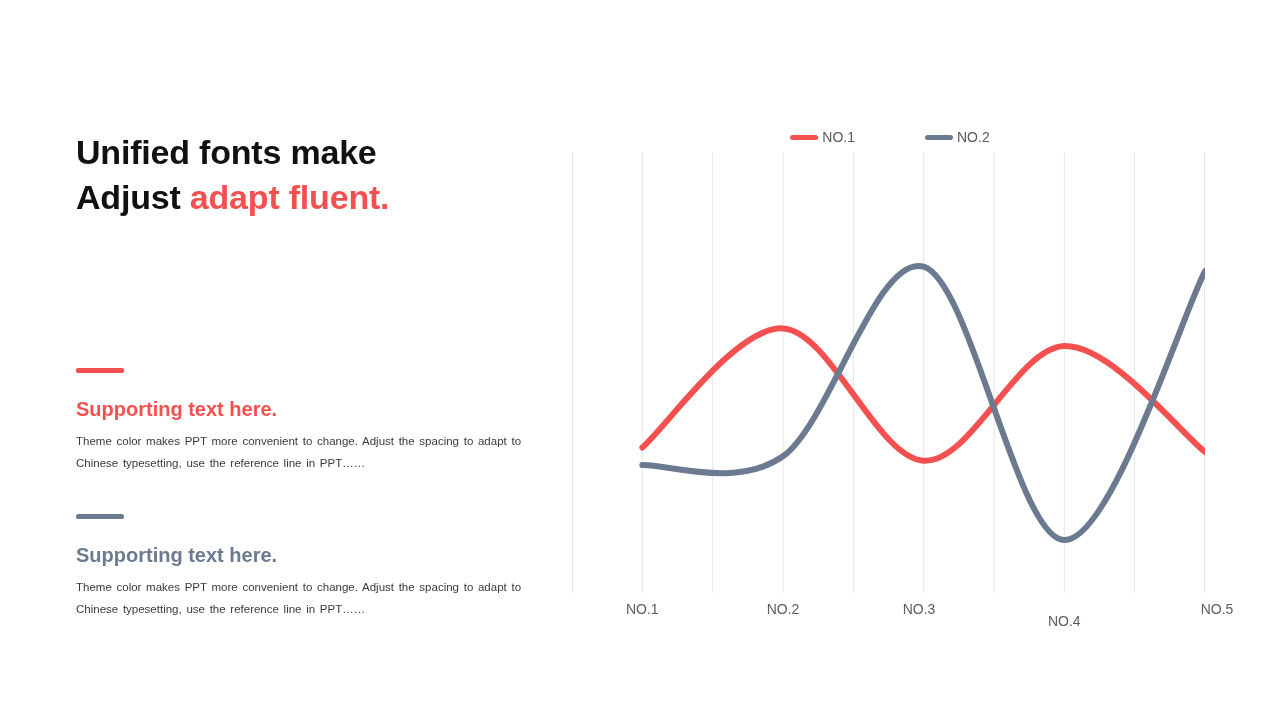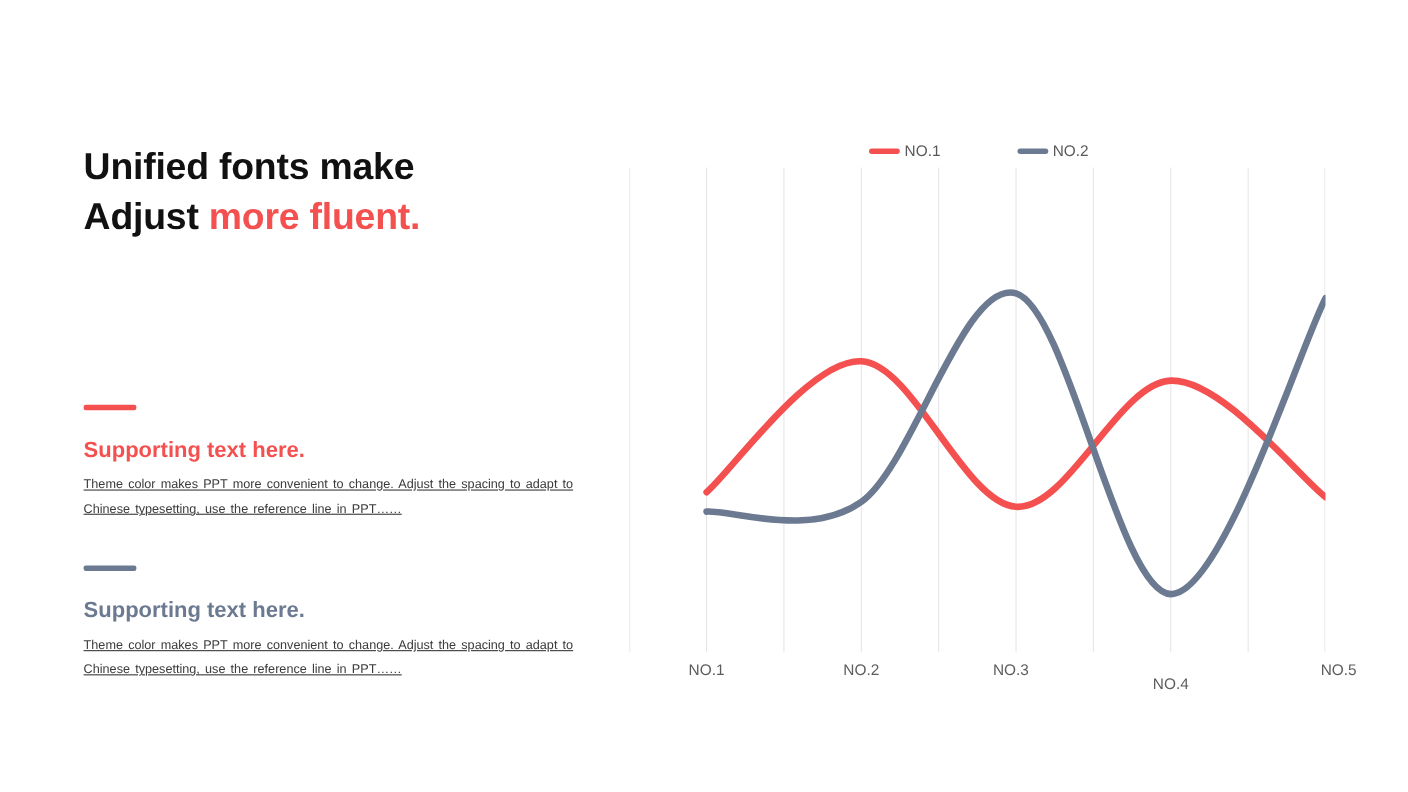--- a/index.html
+++ b/index.html
@@ -66,21 +66,20 @@
   .support-title.red   { color: #F4504F; }
   .support-title.slate { color: #6B7A91; }
 
   .support-body {
     font-size: 11.5px;
     line-height: 1.95;
     color: #3a3a3a;
     margin: 9px 0 0 0;
     width: 450px;
     word-spacing: 1.5px;
-    text-decoration: underline;
   }
 
   
   .chart {
     position: absolute;
     left: 560px;
     top: 120px;
     width: 660px;
     height: 510px;
   }
@@ -137,21 +136,21 @@
   }
 </style>
 </head>
 <body>
 
 <div class="slide">
 
   <div class="left-col">
     <h1 class="headline">
       <span>Unified fonts make</span><br>
-      <span>Adjust </span><span class="accent">more fluent.</span>
+      <span>Adjust </span><span class="accent">adapt fluent.</span>
     </h1>
   </div>
 
   <div class="support-block one">
     <span class="dash red"></span>
     <p class="support-title red">Supporting text here.</p>
     <p class="support-body">Theme color makes PPT more convenient to change. Adjust the spacing to adapt to Chinese typesetting, use the reference line in PPT……</p>
   </div>
 
   <div class="support-block two">

